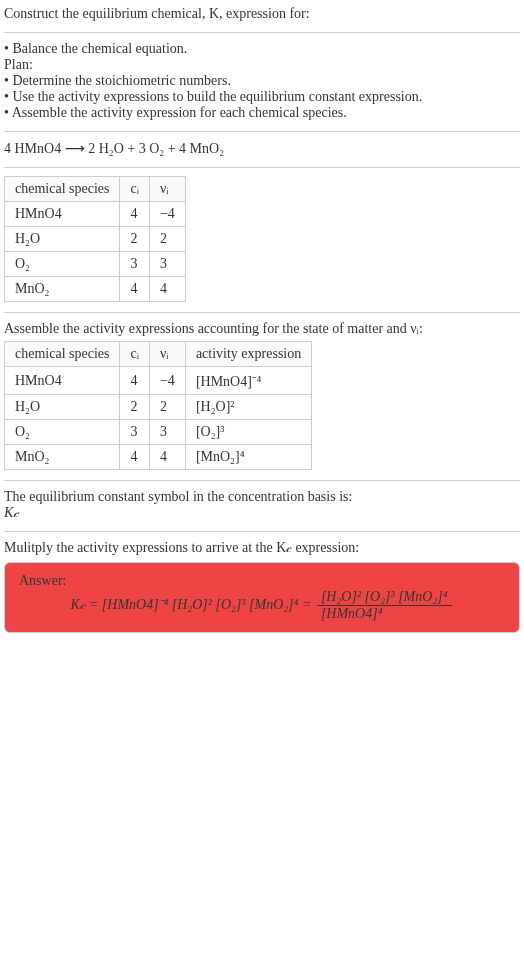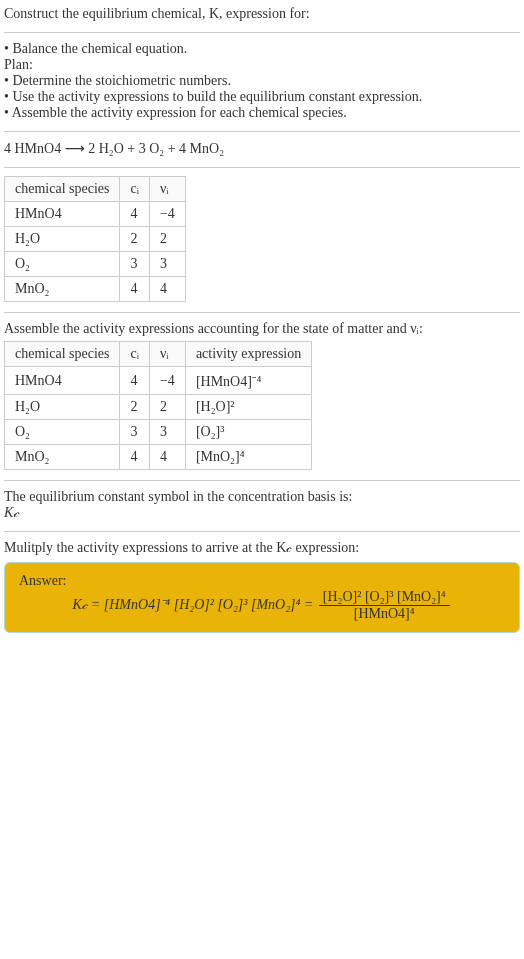--- a/index.html
+++ b/index.html
@@ -21,31 +21,32 @@
     margin-top: 4px;
   }
   th, td {
     border: 1px solid #ccc;
     padding: 4px 10px;
     text-align: left;
     font-weight: normal;
   }
   th { background: #fafafa; }
   .answer-box {
-    background: #eab308;
+    background: #ef4444;
     border: 1px solid #b0d8d8;
     border-radius: 6px;
     padding: 10px 14px;
     margin-top: 6px;
   }
   .frac {
     display: inline-block;
-    text-align: center;
+    text-align: left;
     vertical-align: middle;
     margin: 0 2px;
+    font-style: italic;
   }
   .frac .num { display:block; border-bottom: 1px solid #333; padding: 0 4px; }
   .frac .den { display:block; padding: 0 4px; }
   .center-eq { text-align: center; }
 </style>
 </head>
 <body>
 
 <div>
   <div>Construct the equilibrium chemical, K, expression for:</div>

